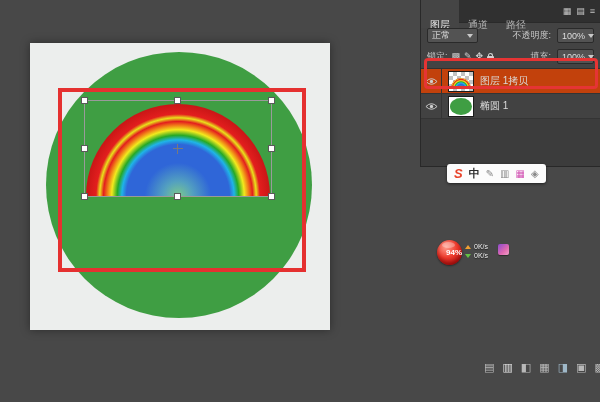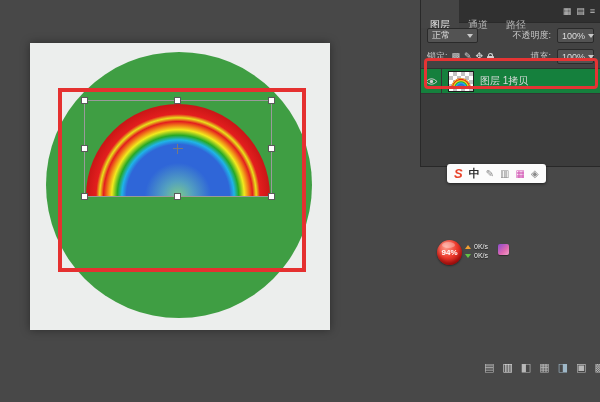--- a/index.html
+++ b/index.html
@@ -43,21 +43,21 @@
   .dd-blend{width:51px}
   .dd-val{width:37px;margin-left:2px}
   .caret{width:0;height:0;border-left:3px solid transparent;border-right:3px solid transparent;border-top:4px solid #c9c9c9;margin-left:3px}
   .lbl{color:#c9c9c9;font-size:9px;white-space:nowrap}
   .push{margin-left:auto}
   .lock-icons{display:flex;gap:4px;align-items:center}
   .lock-icons .g{font-size:9px;color:#d2d2d2;line-height:1}
   .mini-lock{width:7px;height:5px;background:#d2d2d2;border-radius:1px;position:relative;margin-top:3px;display:inline-block}
   .mini-lock::before{content:"";position:absolute;top:-3px;left:1px;width:5px;height:4px;border:1px solid #d2d2d2;border-bottom:none;border-radius:3px 3px 0 0;box-sizing:border-box}
   .layer-row{height:24px;display:flex;align-items:center;border-bottom:1px solid #343434;background:#424242}
-  .layer-row.selected{background:#15803d}
+  .layer-row.selected{background:#c2410c}
   .eye-cell{width:20px;align-self:stretch;display:flex;align-items:center;justify-content:center;border-right:1px solid #343434}
   .thumb{width:24px;height:19px;margin:0 6px;border:1px solid #1c1c1c;position:relative;overflow:hidden;background:#fff;flex:none}
   .checker{background-image:
       linear-gradient(45deg,#c3c3c3 25%,transparent 25%,transparent 75%,#c3c3c3 75%),
       linear-gradient(45deg,#c3c3c3 25%,#fff 25%,#fff 75%,#c3c3c3 75%);
       background-size:8px 8px;background-position:0 0,4px 4px;background-color:#fff}
   .mini-rb{position:absolute;left:2px;bottom:3px;width:20px;height:10px;border-radius:12px 12px 0 0;
       background:radial-gradient(circle 10px at 50% 100%,#58b77a 0,#2f66d8 35%,#28b7e0 52%,#2aa22a 62%,#efe41c 72%,#e32020 86%,#e8d51a 93%,#d81c1c 100%)}
   .mini-arc{position:absolute;left:4px;bottom:4px;width:15px;height:8px;border:2px solid #d83030;border-bottom:none;border-radius:10px 10px 0 0;box-sizing:border-box}
   .green-dot{position:absolute;inset:1px;border-radius:50%;background:#3f9e43}
@@ -71,21 +71,21 @@
        box-shadow:0 1px 3px rgba(0,0,0,.55);display:flex;align-items:center;gap:6px;padding:0 7px;z-index:25}
   .ime-logo{font-size:13px;font-weight:bold;font-style:italic;color:#e8432a;line-height:1}
   .ime-mode{font-size:11px;font-weight:bold;color:#2b2b2b;line-height:1}
   .ime-ic{font-size:10px;color:#8a8a8a;line-height:1}
   .ime-ic.colored{color:#d04db0}
 
   
   .ball{position:absolute;left:437px;top:240px;width:25px;height:25px;border-radius:50%;
     background:radial-gradient(circle at 36% 28%,#ff9d8d,#ef3b2d 45%,#b81111 82%);
     box-shadow:inset 0 -3px 4px rgba(110,0,0,.55),0 1px 2px rgba(0,0,0,.45);
-    color:#fff;font-size:8px;font-weight:bold;display:flex;align-items:center;justify-content:center;z-index:25}
+    color:#fff;font-size:8px;font-weight:bold;display:flex;align-items:center;justify-content:flex-end;z-index:25}
   .ball::after{content:"";position:absolute;top:2px;left:5px;width:13px;height:6px;border-radius:50%;background:rgba(255,255,255,.3)}
   .ball b{position:relative;z-index:1;font-weight:bold}
   .speeds{position:absolute;left:465px;top:243px;display:flex;flex-direction:column;gap:2px;z-index:25}
   .speed{display:flex;align-items:center;gap:3px;font-size:7px;color:#f0f0f0;text-shadow:0 1px 1px #1c1c1c;line-height:1}
   .arr{width:0;height:0;border-left:3px solid transparent;border-right:3px solid transparent}
   .arr.up{border-bottom:4px solid #f0a032}
   .arr.down{border-top:4px solid #63c244}
   .net-icon{position:absolute;left:498px;top:244px;width:11px;height:11px;border-radius:2px;
     background:linear-gradient(135deg,#8c4bd0,#e06ab0 60%,#f0a0c8);z-index:25;box-shadow:0 1px 1px rgba(0,0,0,.4)}
 
@@ -162,20 +162,32 @@
           <circle cx="7" cy="4.5" r="1.8" fill="#cfcfcf"></circle>
         </svg>
     </div>
     <div class="thumb checker">
         <span class="mini-rb"></span>
       </div>
     <span class="layer-name">图层 1拷贝</span>
   </div>
 
 
+  <div class="layer-row">
+    <div class="eye-cell">
+      <svg width="13" height="9" viewBox="0 0 14 9">
+          <path d="M1 4.5 Q7 -1.5 13 4.5 Q7 10.5 1 4.5Z" fill="none" stroke="#cfcfcf"></path>
+          <circle cx="7" cy="4.5" r="1.8" fill="#cfcfcf"></circle>
+        </svg>
+    </div>
+    <div class="thumb">
+        <span class="green-dot"></span>
+      </div>
+    <span class="layer-name">椭圆 1</span>
+  </div>
 
 </aside>
 
 <div class="ann-row"></div>
 
 <div class="ime">
   <span class="ime-logo">S</span>
   <span class="ime-mode">中</span>
   <span class="ime-ic">✎</span>
   <span class="ime-ic">▥</span>

